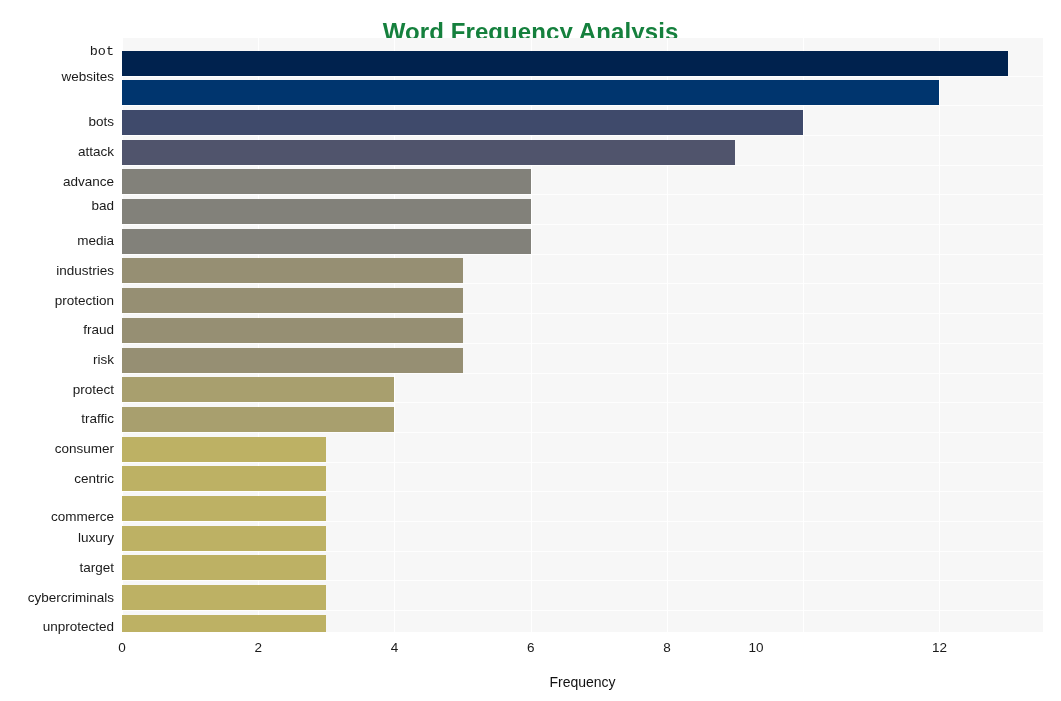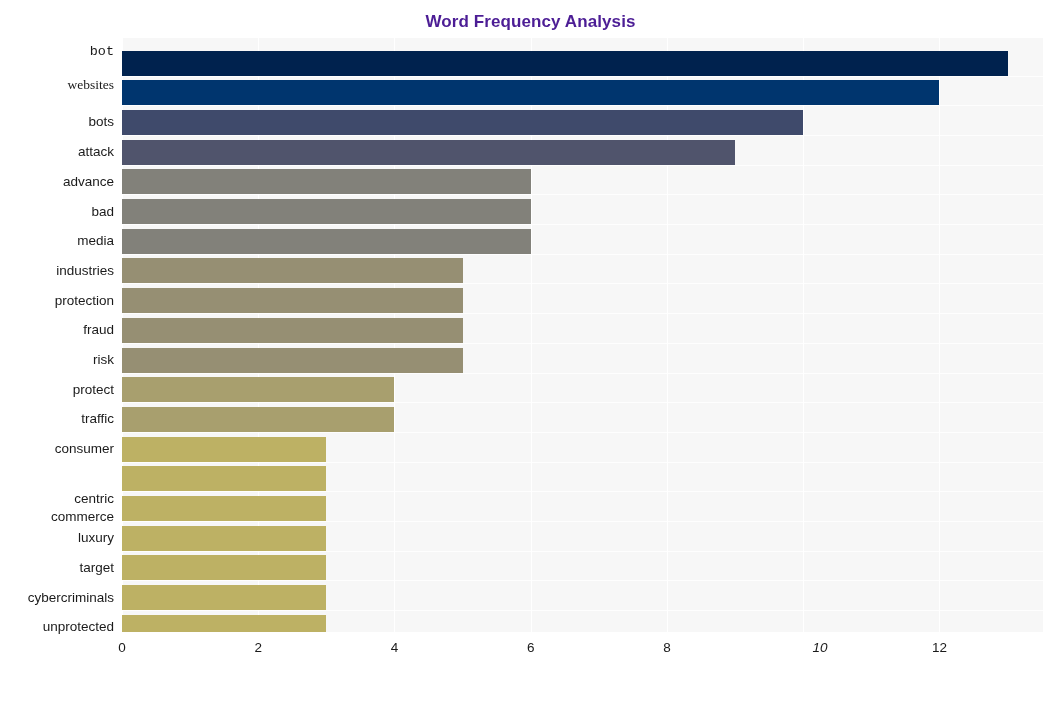--- a/index.html
+++ b/index.html
@@ -21,26 +21,26 @@
     top: 0;
     width: 1061px;
     height: 701px;
     background: #ffffff;
   }
 
   
   #chart-title {
     position: absolute;
     left: 0;
-    top: 12px;
+    top: 18px;
     width: 1061px;
     text-align: center;
-    font-size: 17px;
+    font-size: 24px;
     font-weight: bold;
-    color: #4c1d95;
+    color: #15803d;
     letter-spacing: 0.1px;
   }
 
   
   #plot-area {
     position: absolute;
     left: 122px;
     top: 38px;
     width: 921px;
     height: 594px;
@@ -168,45 +168,46 @@
       <div class="bar" title="luxury: 3" style="left: 0px; top: 488px; width: 204px; background: rgb(189, 177, 100);"></div>
       <div class="hgrid" style="top: 542px;"></div>
       <div class="bar" title="target: 3" style="left: 0px; top: 517px; width: 204px; background: rgb(189, 177, 100);"></div>
       <div class="hgrid" style="top: 572px;"></div>
       <div class="bar" title="cybercriminals: 3" style="left: 0px; top: 547px; width: 204px; background: rgb(189, 177, 100);"></div>
       <div class="bar" title="unprotected: 3" style="left: 0px; top: 577px; width: 204px; background: rgb(189, 177, 100);"></div>
     </div>
 
   <div id="y-labels">
       <div class="ylabel" style="top: 7px; font-family: Liberation Mono, monospace;">bot</div>
-      <div class="ylabel" style="top: 40px; font-family: Liberation Serif, serif;">websites</div>
+      <div class="ylabel" style="top: 32px;">websites</div>
       <div class="ylabel" style="top: 77px; padding-left: 40px;">bots</div>
       <div class="ylabel" style="top: 107px;">attack</div>
       <div class="ylabel" style="top: 137px;">advance</div>
-      <div class="ylabel" style="top: 167px; margin-left: 36px;">bad</div>
+      <div class="ylabel" style="top: 161px; margin-left: 36px;">bad</div>
       <div class="ylabel" style="top: 196px;">media</div>
       <div class="ylabel" style="top: 226px;">industries</div>
       <div class="ylabel" style="top: 256px;">protection</div>
       <div class="ylabel" style="top: 285px;">fraud</div>
       <div class="ylabel" style="top: 315px; padding-left: 22px;">risk</div>
       <div class="ylabel" style="top: 345px;">protect</div>
       <div class="ylabel" style="top: 374px;">traffic</div>
       <div class="ylabel" style="top: 404px;">consumer</div>
-      <div class="ylabel" style="top: 434px; margin-top: 20px;">centric</div>
+      <div class="ylabel" style="top: 434px;">centric</div>
       <div class="ylabel" style="top: 464px; margin-top: 8px;">commerce</div>
       <div class="ylabel" style="top: 493px; margin-left: 32px;">luxury</div>
       <div class="ylabel" style="top: 523px;">target</div>
       <div class="ylabel" style="top: 553px;">cybercriminals</div>
       <div class="ylabel" style="top: 582px;">unprotected</div>
     </div>
 
   <div id="x-ticks">
       <div class="xtick" style="left: 122px;">0</div>
       <div class="xtick" style="left: 258.243px;">2</div>
       <div class="xtick" style="left: 394.485px;">4</div>
       <div class="xtick" style="left: 530.728px;">6</div>
       <div class="xtick" style="left: 666.97px;">8</div>
-      <div class="xtick" style="left: 820px; font-style: italic;">10</div>
+      <div class="xtick" style="left: 756px;">10</div>
       <div class="xtick" style="left: 939.456px;">12</div>
     </div>
 
+  <div id="x-axis-label">Frequency</div>
 
 </div>
 
 </body></html>

